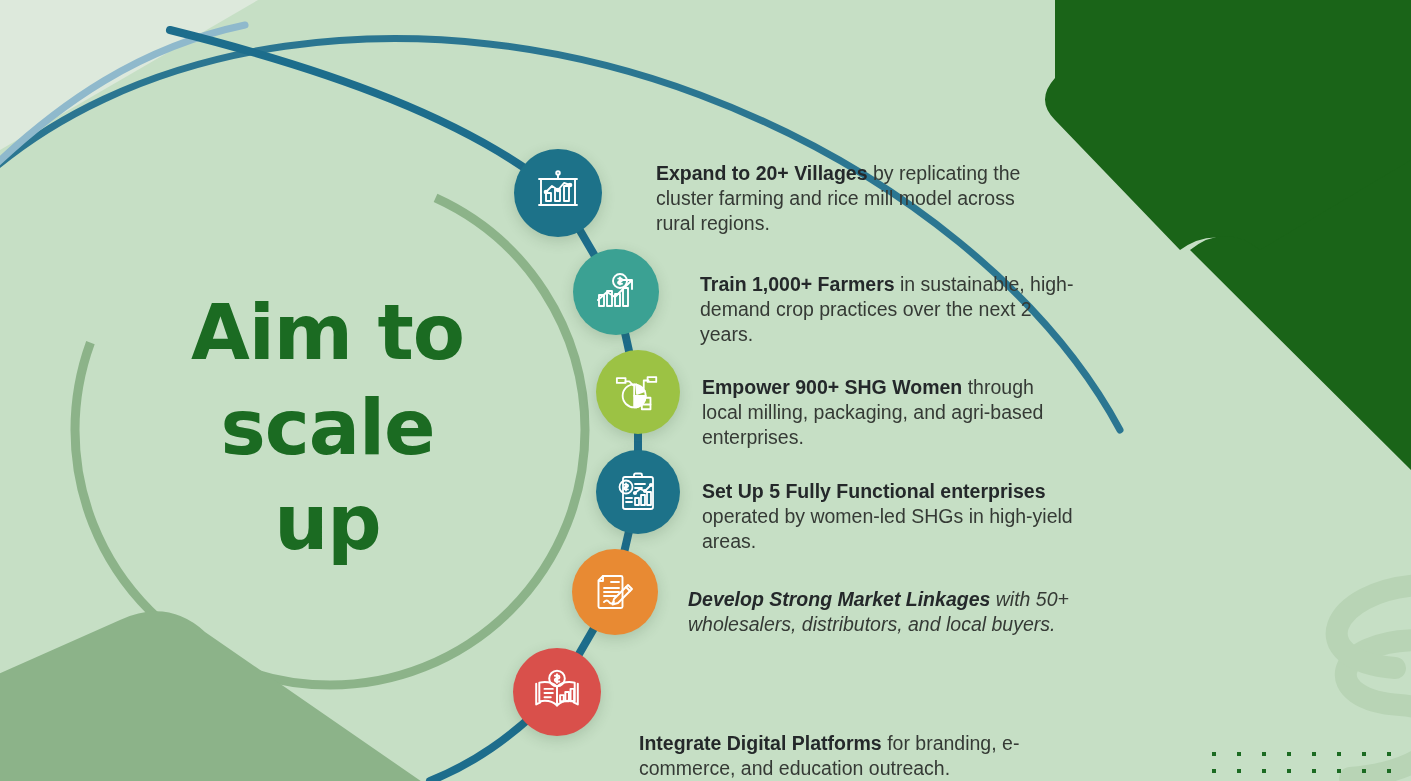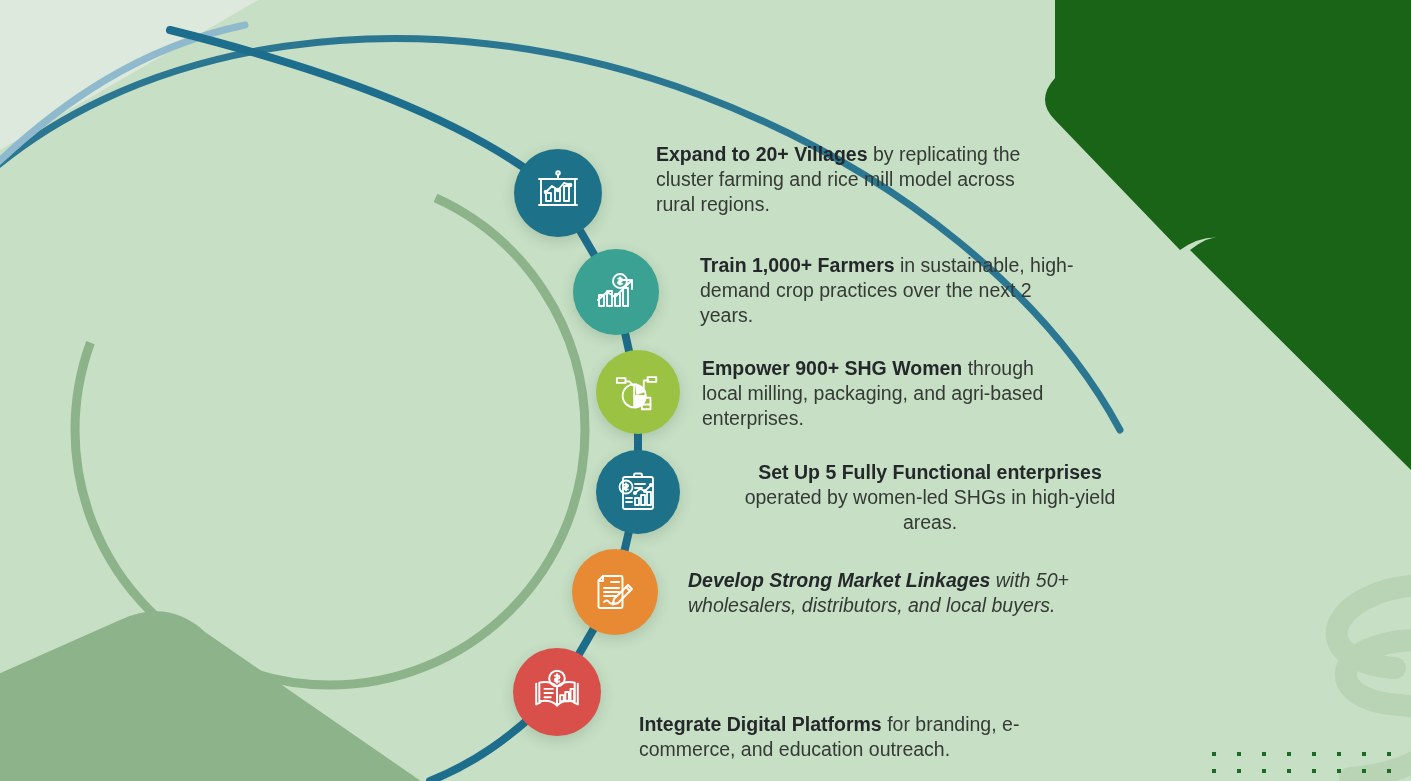--- a/index.html
+++ b/index.html
@@ -60,38 +60,39 @@
   }
   .step-circle svg {
     display: block;
   }
   .step-text {
     position: absolute;
     color: #353a35;
     font-size: 19.5px;
     line-height: 25px;
     font-family: "Liberation Sans", sans-serif;
+    margin-top: 19px;
   }
   .step-text b {
     color: #24282a;
     font-weight: bold;
   }
 
   
   .s1 .step-circle { left: 514px; top: 149px; width: 88px; height: 88px; background: #1d7289; }
   .s1 .step-text   { left: 656px; top: 142px; width: 380px; }
 
   .s2 .step-circle { left: 573px; top: 249px; width: 86px; height: 86px; background: #3ba193; }
   .s2 .step-text   { left: 700px; top: 253px; width: 378px; }
 
   .s3 .step-circle { left: 596px; top: 350px; width: 84px; height: 84px; background: #9cc244; }
   .s3 .step-text   { left: 702px; top: 356px; width: 372px; }
 
   .s4 .step-circle { left: 596px; top: 450px; width: 84px; height: 84px; background: #1d7289; }
-  .s4 .step-text   { left: 740px; top: 460px; width: 380px; text-align: center; }
+  .s4 .step-text   { left: 702px; top: 460px; width: 380px; }
 
   .s5 .step-circle { left: 572px; top: 549px; width: 86px; height: 86px; background: #e88a33; }
   .s5 .step-text   { left: 688px; top: 568px; width: 390px; font-style: italic; }
 
   .s6 .step-circle { left: 513px; top: 648px; width: 88px; height: 88px; background: #d9504b; }
   .s6 .step-text   { left: 639px; top: 712px; width: 390px; }
 
   .dots {
     position: absolute;
     left: 1212px;
@@ -123,20 +124,25 @@
     <path d="M-60 820 L-60 700 L120 620 Q168 598 205 632 L470 815 L-60 815 Z" fill="#8cb389"></path>
 
     <path d="M1420 640 C 1330 640, 1320 700, 1400 705 C 1470 710, 1450 770, 1350 778" fill="none" stroke="#b8d4b5" stroke-width="22" stroke-linecap="round"></path>
     <path d="M1420 585 C 1330 590, 1300 660, 1395 668" fill="none" stroke="#b8d4b5" stroke-width="22" stroke-linecap="round"></path>
 
     <path d="M170 30 C 330 70, 470 120, 558 193
              L616 292 L638 392 L638 492 L615 592 L557 692
              C 510 740, 470 765, 430 781" fill="none" stroke="#1d6d8c" stroke-width="8" stroke-linecap="round"></path>
   </svg>
 
+  <div class="title-block">
+    <div class="title-line">Aim to</div>
+    <div class="title-line">scale</div>
+    <div class="title-line">up</div>
+  </div>
 
   <div class="timeline">
 
     <div class="step s1">
       <div class="step-circle">
         <svg width="50" height="50" viewBox="0 0 50 50" fill="none" stroke="#fff" stroke-width="1.9" stroke-linecap="round" stroke-linejoin="round">
           <path d="M25 6.5 v4"></path>
           <circle cx="25" cy="5" r="1.8"></circle>
           <rect x="8" y="11" width="34" height="26" rx="1"></rect>
           <line x1="6" y1="11" x2="44" y2="11"></line>

